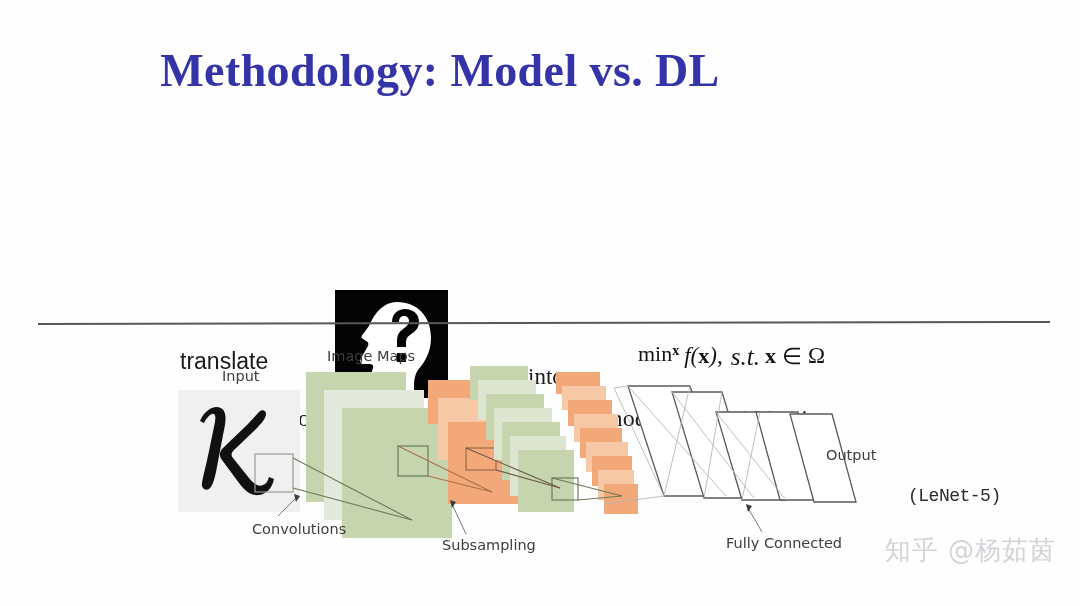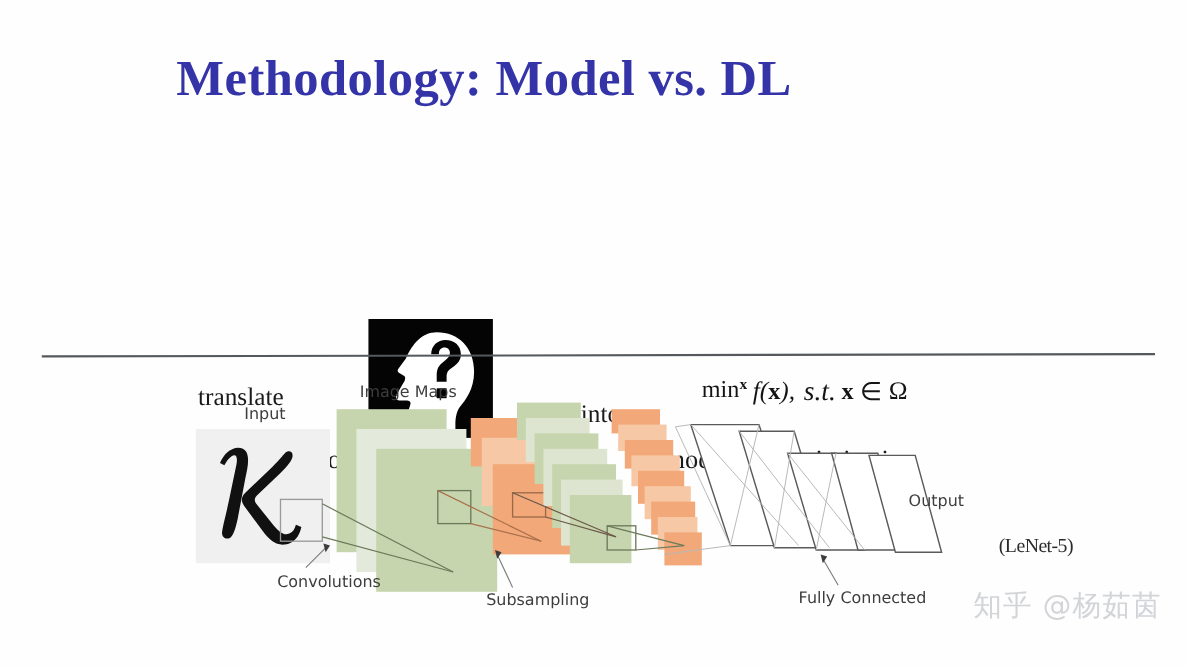--- a/index.html
+++ b/index.html
@@ -44,21 +44,21 @@
     width: 1080px;
     height: 165px;
   }
 
   .lbl-translate {
     position: absolute;
     left: 180px;
     top: 208px;
     font-size: 23px;
     color: #1a1a1a;
-    font-family: Liberation Serif, serif;
+    font-family: Liberation Sans, sans-serif;
   }
 
   .lbl-into {
     position: absolute;
     left: 528px;
     top: 208px;
     font-size: 23px;
     color: #1a1a1a;
     font-family: "Liberation Serif", serif;
     margin-top: 16px;
@@ -148,21 +148,21 @@
   .dg-label {
     font-family: "DejaVu Sans", sans-serif;
     font-size: 14.5px;
     fill: #3d3d3d;
   }
 
   .lenet {
     position: absolute;
     left: 908px;
     top: 486px;
-    font-family: Liberation Serif, serif;
+    font-family: Liberation Mono, monospace;
     font-size: 18px;
     color: #2b2b2b;
     letter-spacing: -0.5px;
     white-space: nowrap;
   }
 
   
   .watermark {
     position: absolute;
     right: 24px;

